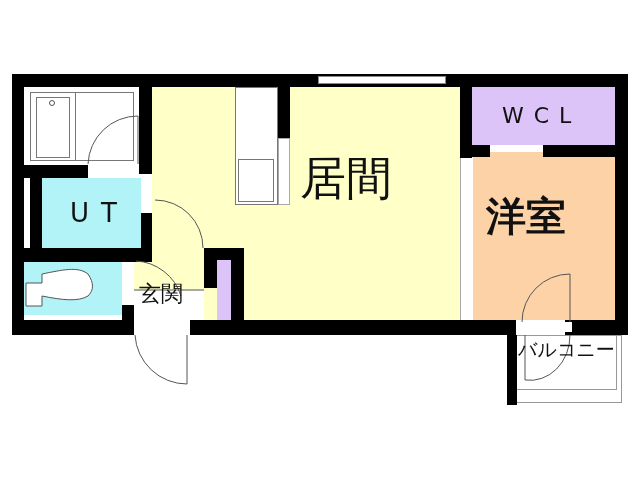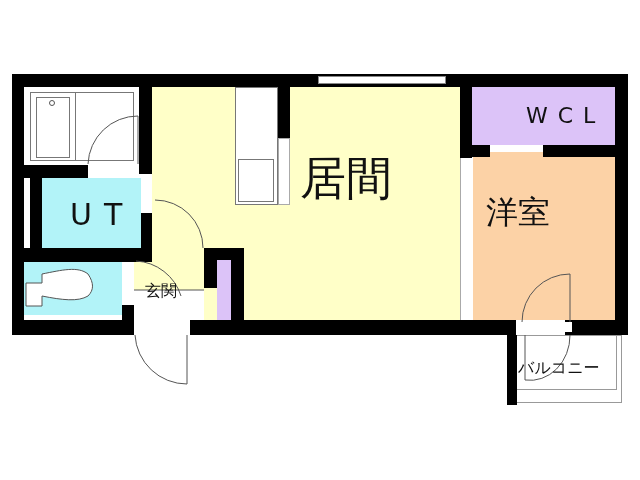--- a/index.html
+++ b/index.html
@@ -72,18 +72,18 @@
       <path d="M135,335 A52,52 0 0 0 187,384 L187,335"></path>
       <path d="M522,322 A48,48 0 0 1 570,274 L570,322"></path>
       <path d="M570,335 A40,45 0 0 1 525,380 L525,335"></path>
       <line x1="134" y1="290" x2="204" y2="290"></line>
     </g>
     <circle cx="52" cy="103" r="2.5" fill="none" stroke="#555"></circle>
     <path d="M26,283 L42,283 L42,274 C62,270 78,266 88,274 C94,283 94,290 88,296 C78,302 62,300 42,296 L42,306 L26,306 Z" fill="#fff" stroke="#555"></path>
   </svg>
 
   <div class="lbl" style="left:300px;top:155px;font-size:46px;">居間</div>
-  <div class="lbl" style="left:486px;top:196px;font-size:32px;">洋室</div>
-  <div class="lbl" style="left:502px;top:105px;font-size:22px;letter-spacing:10px;margin-left:24px;">WCL</div>
-  <div class="lbl" style="left:70px;top:200px;font-size:30px;letter-spacing:12px;">UT</div>
-  <div class="lbl" style="left:145px;top:283px;font-size:16px;">玄関</div>
-  <div class="lbl" style="left:518px;top:360px;font-size:16px;">バルコニー</div>
+  <div class="lbl" style="left:486px;top:196px;font-size:40px;font-weight:bold;">洋室</div>
+  <div class="lbl" style="left:502px;top:105px;font-size:22px;letter-spacing:10px;">WCL</div>
+  <div class="lbl" style="left:70px;top:200px;font-size:26px;letter-spacing:12px;">UT</div>
+  <div class="lbl" style="left:139px;top:283px;font-size:22px;">玄関</div>
+  <div class="lbl" style="left:518px;top:340px;font-size:19px;">バルコニー</div>
 </div>
 
 </body></html>

